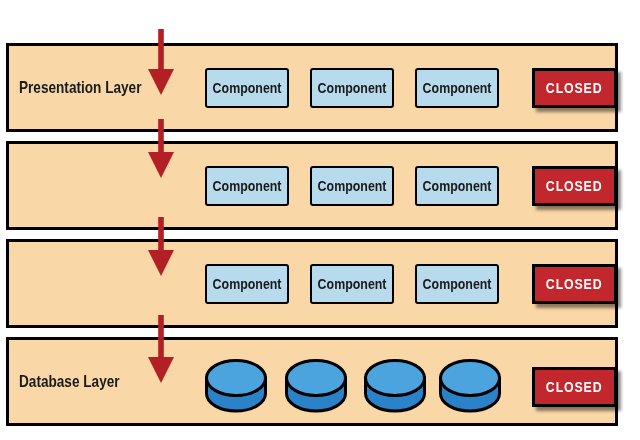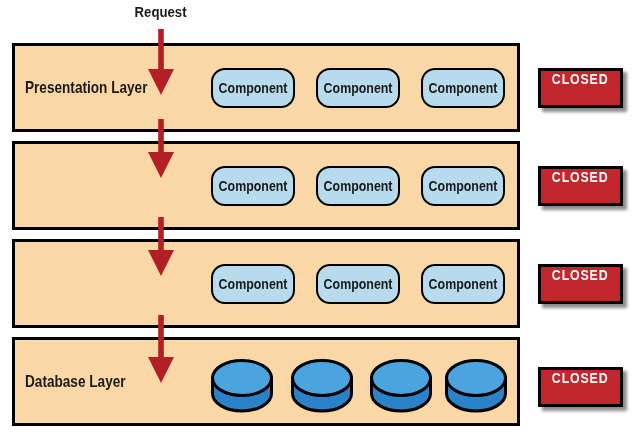--- a/index.html
+++ b/index.html
@@ -2,45 +2,45 @@
 <html style="--background: #ffffff; --band-fill: #fad7a6; --band-border: #000000; --component-fill: #b7daec; --closed-fill: #c2272d; --closed-text: #ffffff; --arrow-red: #b22025; --cylinder-top: #4ba4dd; --cylinder-body: #2a82c9; --text-color: #1a1a1a;"><head>
 <meta charset="utf-8">
 <style>
   html,body{margin:0;padding:0;background:#fff;}
   .stage{
     position:relative;width:640px;height:440px;overflow:hidden;
     background:var(--background,#ffffff);
     font-family:"Liberation Sans",sans-serif;
   }
   .band{
-    position:absolute;left:12px;width:508px;height:89px;box-sizing:border-box;
+    position:absolute;left:6px;width:612px;height:89px;box-sizing:border-box;
     background:var(--band-fill,#fad7a6);
     border:3px solid var(--band-border,#000);
     padding-left:32px;
   }
   .band-1{top:43px}.band-2{top:141px}.band-3{top:239px}.band-4{top:337px}
   .layer-name{
     position:absolute;left:10px;top:0;height:100%;display:flex;align-items:center;
     font-size:17px;font-weight:700;color:var(--text-color,#1a1a1a);
   }
   .layer-name .t{transform:scaleX(0.8);transform-origin:left center;white-space:nowrap;}
   .component{
     position:absolute;top:22px;width:84px;height:40px;box-sizing:border-box;
     background:var(--component-fill,#b7daec);
-    border:2.5px solid #000;border-radius:14px;
+    border:2.5px solid #000;border-radius:3px;
     display:flex;align-items:center;justify-content:center;
     font-size:15.5px;font-weight:700;color:var(--text-color,#1a1a1a);
   }
   .component .t{transform:scaleX(0.8);white-space:nowrap;}
   .pos-1{left:196px}.pos-2{left:301px}.pos-3{left:406px}
   .closed{
     position:absolute;left:523px;top:22px;width:85px;height:40px;box-sizing:border-box;
     background:var(--closed-fill,#c2272d);
     border:3px solid #000;color:var(--closed-text,#fff);
-    display:flex;justify-content:center;
+    display:flex;align-items:center;justify-content:center;
     font-size:14px;font-weight:700;letter-spacing:1px;
     box-shadow:4px 4px 3px rgba(0,0,0,0.45);
   }
   .closed .t{transform:scaleX(0.88);white-space:nowrap;}
   .band-4 .closed{top:27px}
   .cylinder{position:absolute;top:17px;width:66px;height:58px;}
   .cyl-1{left:194px}.cyl-2{left:274px}.cyl-3{left:353px}.cyl-4{left:428px}
   .cyl-body{fill:var(--cylinder-body,#2a82c9);stroke:#000;stroke-width:3;}
   .cyl-top{fill:var(--cylinder-top,#4ba4dd);stroke:#000;stroke-width:3;}
   .request-label{
@@ -49,23 +49,20 @@
   }
   .request-label .t{display:inline-block;transform:scaleX(0.85);white-space:nowrap;}
   .arrows{position:absolute;left:0;top:0;width:640px;height:440px;pointer-events:none;z-index:5;}
   .arrow{fill:var(--arrow-red,#b22025);}
 </style>
 </head>
 <body>
 
 <div class="stage">
 
-  <div class="request-label">
-    <span class="t">Request</span>
-  </div>
 
   <svg class="arrows" viewBox="0 0 640 440">
     <g>
       <rect class="arrow" x="158.2" y="29" width="5.6" height="41"></rect>
       <polygon class="arrow" points="148,69 174,69 161,95"></polygon>
     </g>
     <g>
       <rect class="arrow" x="158.2" y="119" width="5.6" height="35"></rect>
       <polygon class="arrow" points="148,152 174,152 161,178"></polygon>
     </g>

